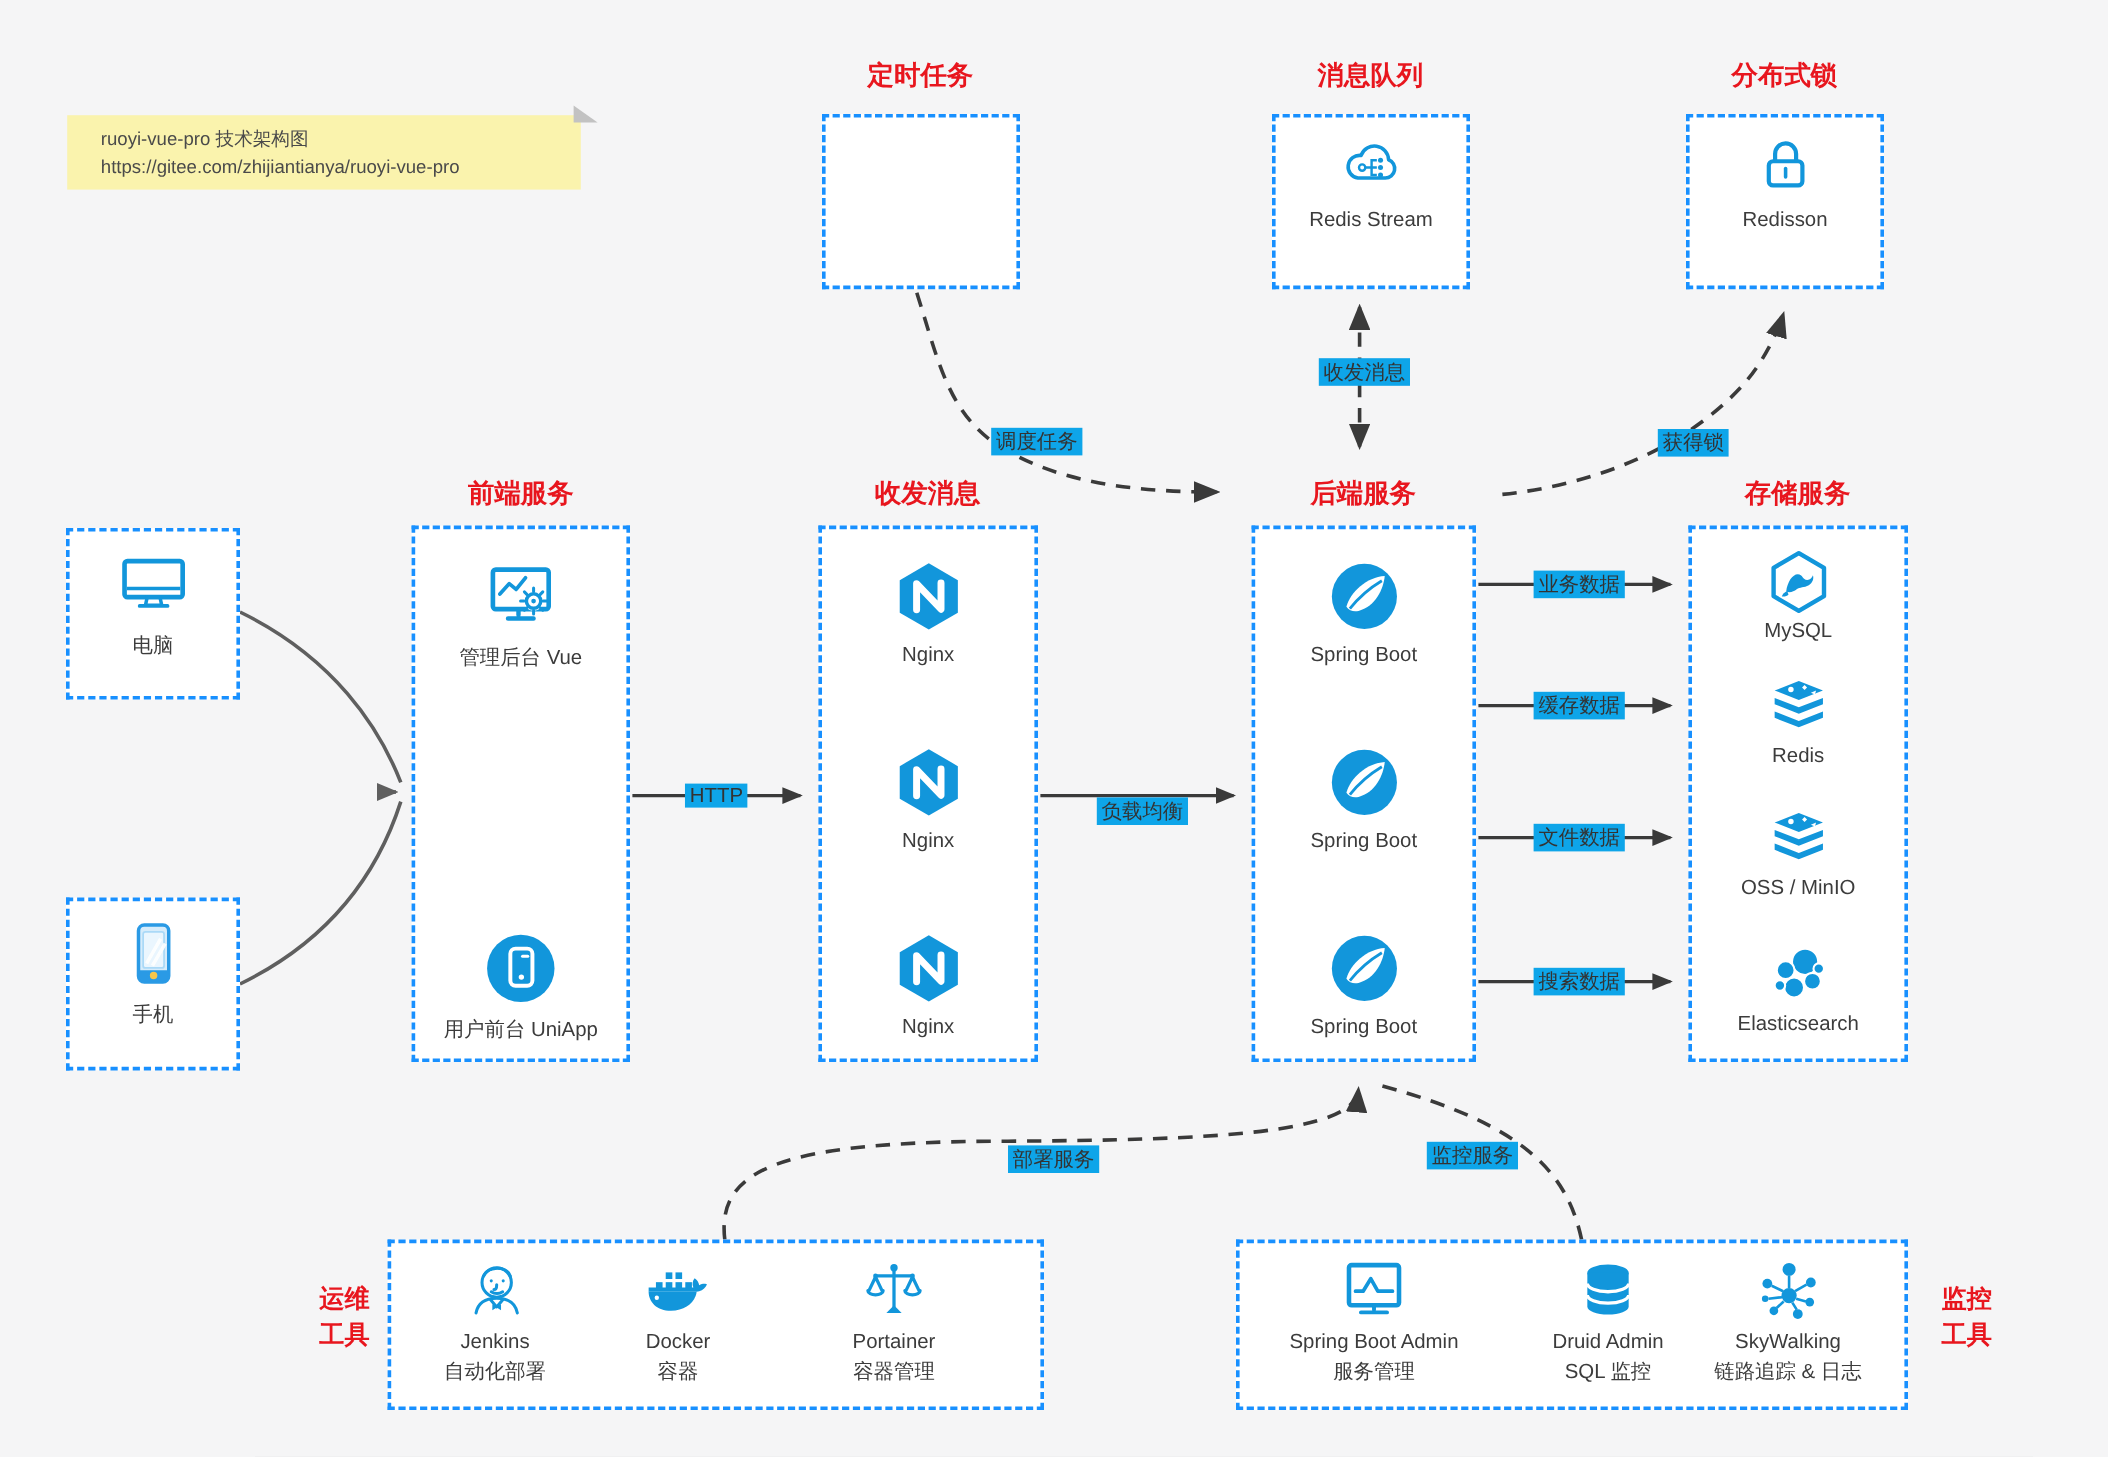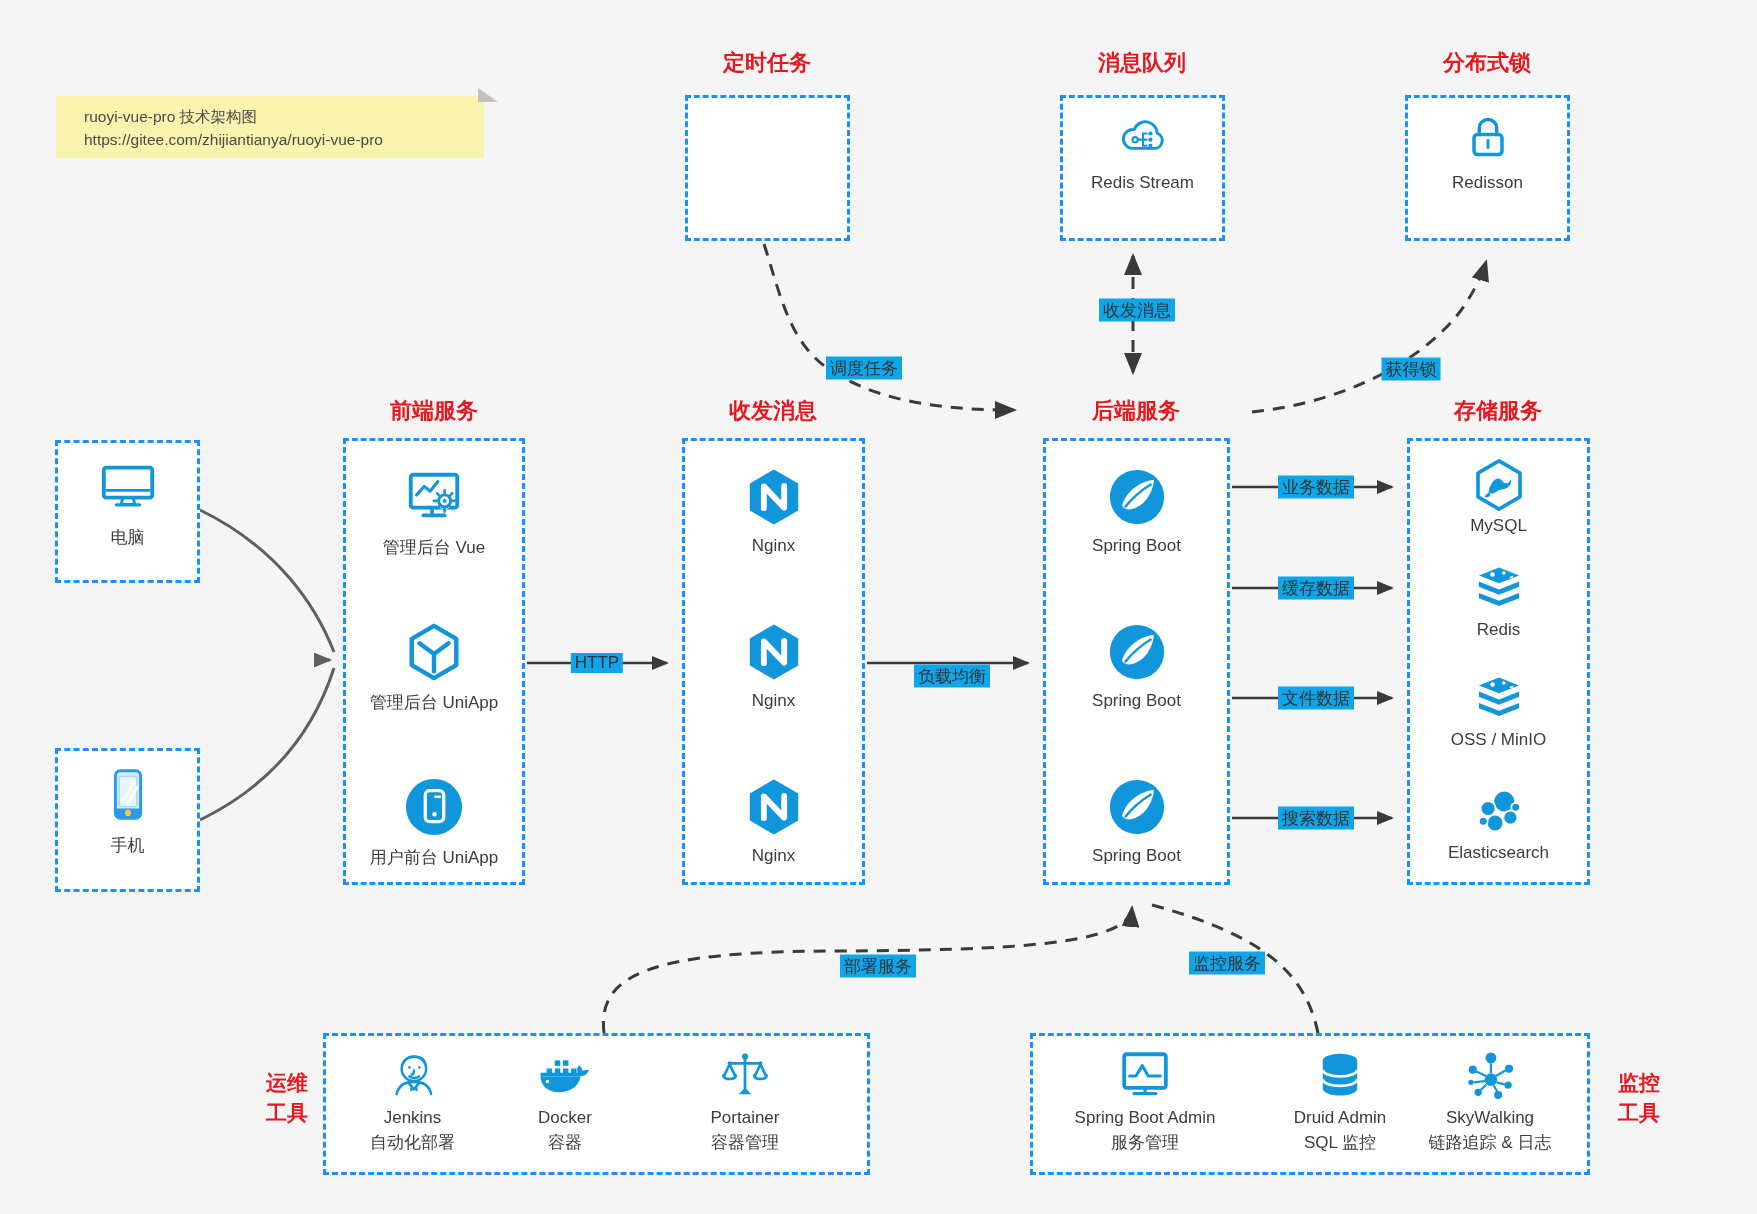--- a/index.html
+++ b/index.html
@@ -248,26 +248,20 @@
   <div class="gbox" style="left:682px;top:438px;width:183px;height:447px;"></div>
   <div class="gbox" style="left:1043px;top:438px;width:187px;height:447px;"></div>
   <div class="gbox" style="left:1407px;top:438px;width:183px;height:447px;"></div>
 
   <div class="node" style="left:343px;top:466px;width:182px;">
     <svg class="nicon" width="62" height="62">
         <use href="#sym-screen-gear"></use>
       </svg>
     <div class="nlabel">管理后台 Vue</div>
   </div>
-  <div class="node" style="left:343px;top:621px;width:182px;">
-    <svg class="nicon" width="62" height="62">
-        <use href="#sym-cube"></use>
-      </svg>
-    <div class="nlabel">管理后台 UniApp</div>
-  </div>
   <div class="node" style="left:343px;top:776px;width:182px;">
     <svg class="nicon" width="62" height="62">
         <use href="#sym-phone-circle"></use>
       </svg>
     <div class="nlabel">用户前台 UniApp</div>
   </div>
 
   <div class="node" style="left:682px;top:466px;width:183px;">
     <svg class="nicon" width="62" height="62">
         <use href="#sym-nginx"></use>

